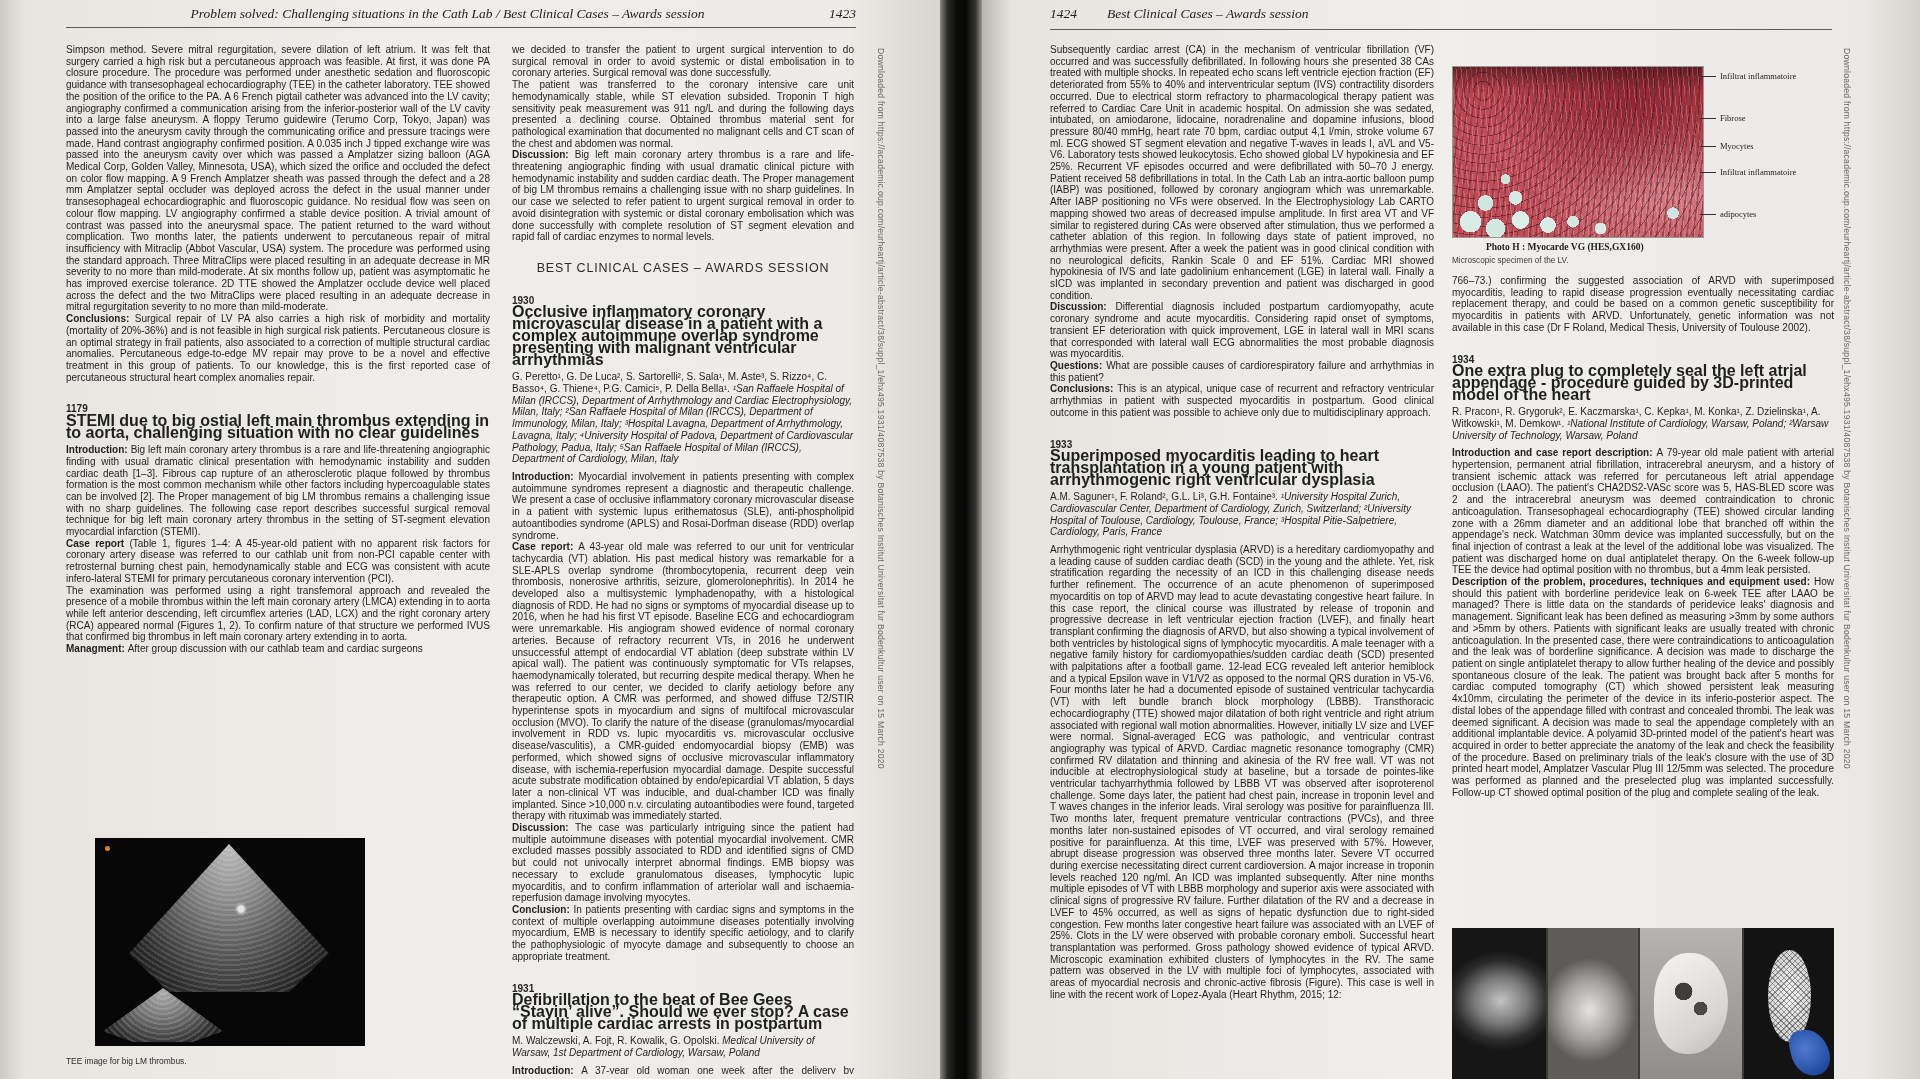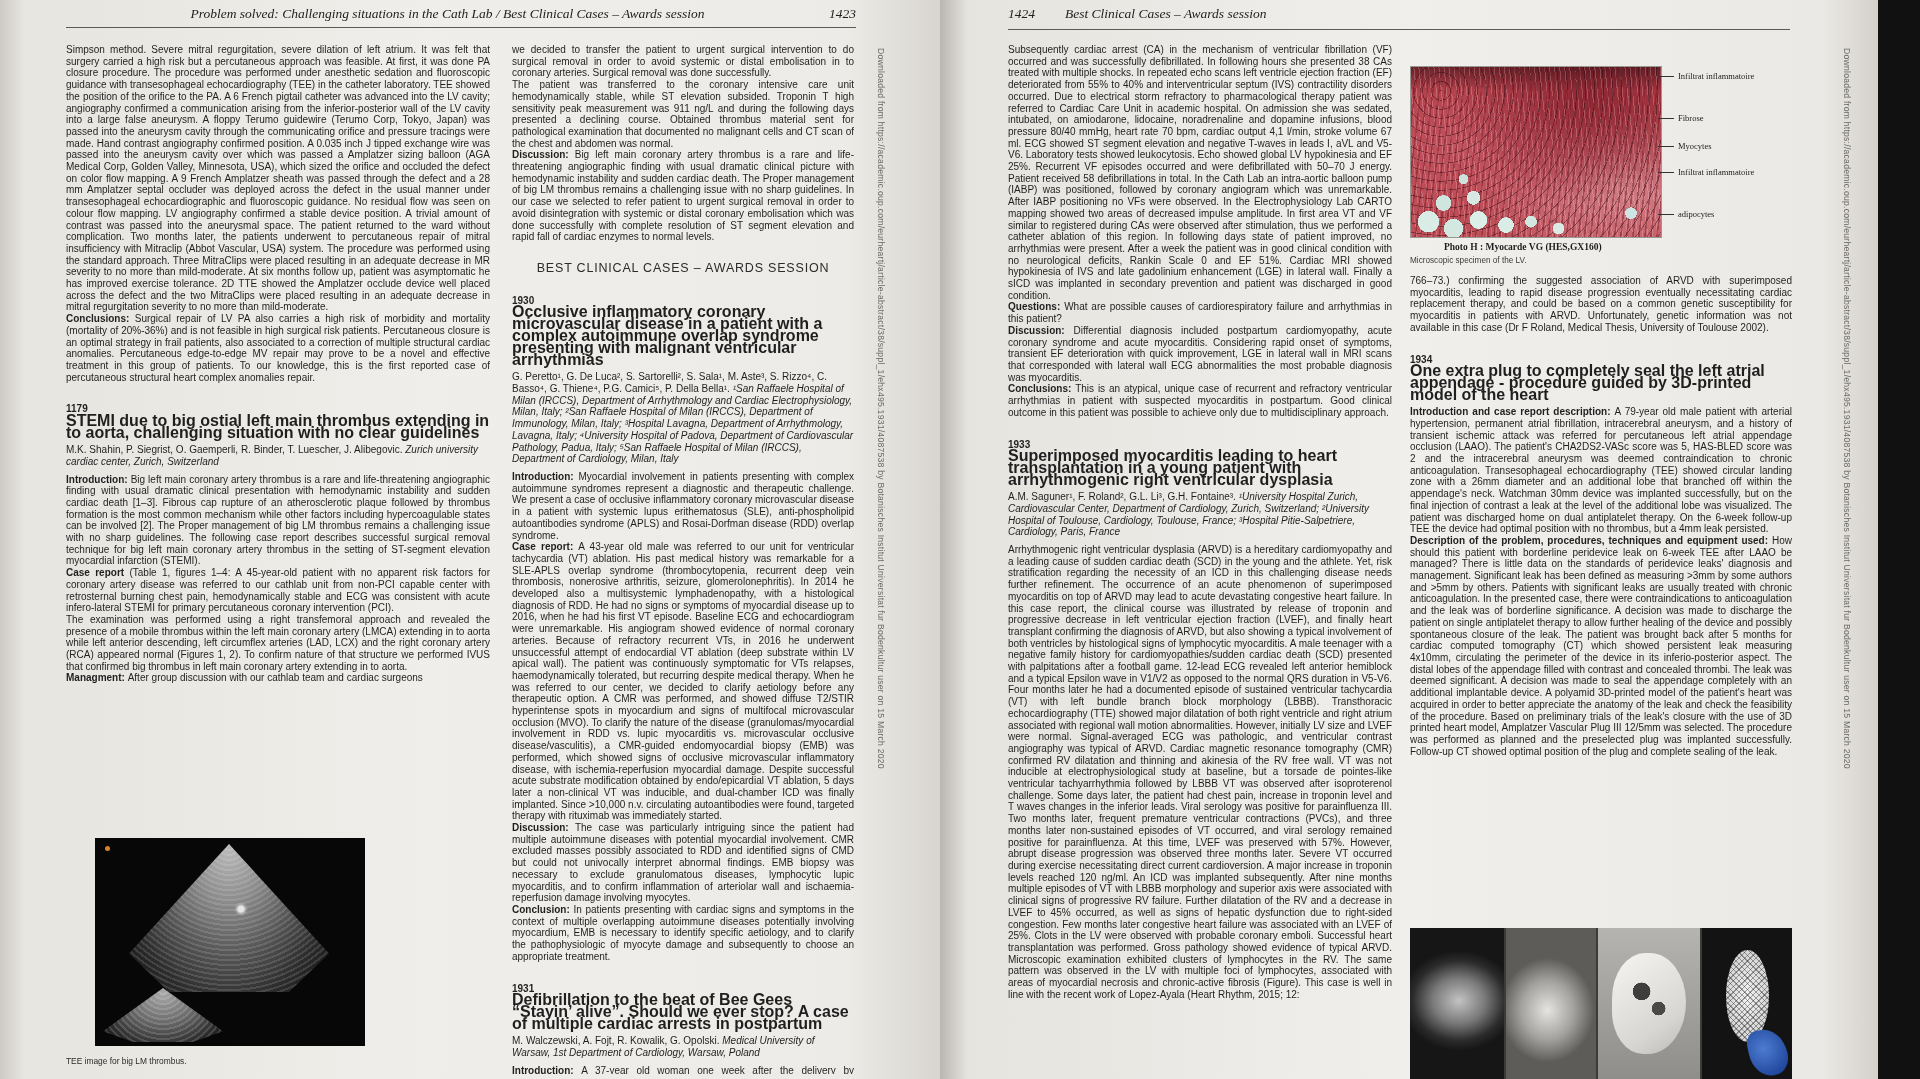--- a/index.html
+++ b/index.html
@@ -1,21 +1,21 @@
 <!DOCTYPE html>
 <html><head>
 <meta charset="utf-8">
 <style>
   html,body{margin:0;padding:0;background:#111;}
   .canvas{position:relative;width:1920px;height:1079px;overflow:hidden;background:#111;
           font-family:"Liberation Sans",sans-serif;color:#1f1f1f;}
   .page{position:absolute;top:0;height:1079px;}
   .page.left{left:0;width:940px;
     background:linear-gradient(90deg,#cdcac3 0,#e7e5e0 2.5%,#efeeea 45%,#ecebe7 90%,#d8d5cf 100%);}
-  .page.right{left:940px;width:938px;
+  .page.right{left:982px;width:938px;
     background:linear-gradient(90deg,#b9b6af 0,#e6e4df 3%,#f0efec 50%,#ebe9e5 94%,#d4d1cb 100%);}
   .gutter{position:absolute;top:0;left:940px;width:42px;height:1079px;
     background:linear-gradient(90deg,#8a8880 0%,#2a2926 18%,#0a0a09 40%,#060606 60%,#33312e 84%,#96948c 100%);}
   .vside{position:absolute;top:48px;writing-mode:vertical-rl;font-size:8.6px;color:#6a6a68;
     letter-spacing:.25px;white-space:nowrap;}
   .vside.l{left:876px;} .vside.r{left:1842px;}
   .pghead{position:absolute;display:flex;align-items:baseline;
     font-family:"Liberation Serif",serif;font-style:italic;font-size:13.5px;color:#222;}
   .pghead .t{flex:1;text-align:center;}
   .pghead .n{font-weight:normal;}
@@ -108,21 +108,20 @@
     <div class="rule" style="left:66px;top:27px;width:790px;"></div>
 
     <div class="col" style="left:66px;top:44px;width:424px;height:788px;">
       <div>
           <p class="para">Simpson method. Severe mitral regurgitation, severe dilation of left atrium. It was felt that surgery carried a high risk but a percutaneous approach was feasible. At first, it was done PA closure procedure. The procedure was performed under anesthetic sedation and fluoroscopic guidance with transesophageal echocardiography (TEE) in the catheter laboratory. TEE showed the position of the orifice to the PA. A 6 French pigtail catheter was advanced into the LV cavity; angiography confirmed a communication arising from the inferior-posterior wall of the LV cavity into a large false aneurysm. A floppy Terumo guidewire (Terumo Corp, Tokyo, Japan) was passed into the aneurysm cavity through the communicating orifice and pressure tracings were made. Hand contrast angiography confirmed position. A 0.035 inch J tipped exchange wire was passed into the aneurysm cavity over which was passed a Amplatzer sizing balloon (AGA Medical Corp, Golden Valley, Minnesota, USA), which sized the orifice and occluded the defect on color flow mapping. A 9 French Amplatzer sheath was passed through the defect and a 28 mm Amplatzer septal occluder was deployed across the defect in the usual manner under transesophageal echocardiographic and fluoroscopic guidance. No residual flow was seen on colour flow mapping. LV angiography confirmed a stable device position. A trivial amount of contrast was passed into the aneurysmal space. The patient returned to the ward without complication. Two months later, the patients underwent to percutaneous repair of mitral insufficiency with Mitraclip (Abbot Vascular, USA) system. The procedure was performed using the standard approach. Three MitraClips were placed resulting in an adequate decrease in MR severity to no more than mild-moderate. At six months follow up, patient was asymptomatic he has improved exercise tolerance. 2D TTE showed the Amplatzer occlude device well placed across the defect and the two MitraClips were placed resulting in an adequate decrease in mitral regurgitation severity to no more than mild-moderate.</p>
           <p class="para"><b>Conclusions: </b>Surgical repair of LV PA also carries a high risk of morbidity and mortality (mortality of 20%-36%) and is not feasible in high surgical risk patients. Percutaneous closure is an optimal strategy in frail patients, also associated to a correction of multiple structural cardiac anomalies. Percutaneous edge-to-edge MV repair may prove to be a novel and effective treatment in this group of patients. To our knowledge, this is the first reported case of percutaneous structural heart complex anomalies repair.</p>
         </div>
       <div class="abstract">
         <div class="abs-num">1179</div>
         <div class="abs-title">STEMI due to big ostial left main thrombus extending in to aorta, challenging situation with no clear guidelines</div>
-        <p class="authors"><span>M.K. Shahin, P. Siegrist, O. Gaemperli, R. Binder, T. Luescher, J. Alibegovic.</span> <span class="affil">Zurich university cardiac center, Zurich, Switzerland</span></p>
         <div>
             <p class="para"><b>Introduction: </b>Big left main coronary artery thrombus is a rare and life-threatening angiographic finding with usual dramatic clinical presentation with hemodynamic instability and sudden cardiac death [1–3]. Fibrous cap rupture of an atherosclerotic plaque followed by thrombus formation is the most common mechanism while other factors including hypercoagulable states can be involved [2]. The Proper management of big LM thrombus remains a challenging issue with no sharp guidelines. The following case report describes successful surgical removal technique for big left main coronary artery thrombus in the setting of ST-segment elevation myocardial infarction (STEMI).</p>
             <p class="para"><b>Case report </b>(Table 1, figures 1–4: A 45-year-old patient with no apparent risk factors for coronary artery disease was referred to our cathlab unit from non-PCI capable center with retrosternal burning chest pain, hemodynamically stable and ECG was consistent with acute infero-lateral STEMI for primary percutaneous coronary intervention (PCI).</p>
             <p class="para">The examination was performed using a right transfemoral approach and revealed the presence of a mobile thrombus within the left main coronary artery (LMCA) extending in to aorta while left anterior descending, left circumflex arteries (LAD, LCX) and the right coronary artery (RCA) appeared normal (Figures 1, 2). To confirm nature of that structure we performed IVUS that confirmed big thrombus in left main coronary artery extending in to aorta.</p>
             <p class="para"><b>Managment: </b>After group discussion with our cathlab team and cardiac surgeons</p>
           </div>
       </div>
     </div>
 
     <div class="tee">
@@ -166,22 +165,22 @@
   <div class="page right">
     <div class="pghead" style="left:68px;top:6px;width:782px;justify-content:flex-start;">
       <span class="n" style="margin-right:30px;">1424</span>
       <span>Best Clinical Cases – Awards session</span>
     </div>
     <div class="rule" style="left:68px;top:29px;width:782px;"></div>
 
     <div class="col" style="left:68px;top:44px;width:384px;height:1030px;">
       <div>
           <p class="para">Subsequently cardiac arrest (CA) in the mechanism of ventricular fibrillation (VF) occurred and was successfully defibrillated. In following hours she presented 38 CAs treated with multiple shocks. In repeated echo scans left ventricle ejection fraction (EF) deteriorated from 55% to 40% and interventricular septum (IVS) contractility disorders occurred. Due to electrical storm refractory to pharmacological therapy patient was referred to Cardiac Care Unit in academic hospital. On admission she was sedated, intubated, on amiodarone, lidocaine, noradrenaline and dopamine infusions, blood pressure 80/40 mmHg, heart rate 70 bpm, cardiac output 4,1 l/min, stroke volume 67 ml. ECG showed ST segment elevation and negative T-waves in leads I, aVL and V5-V6. Laboratory tests showed leukocytosis. Echo showed global LV hypokinesia and EF 25%. Recurrent VF episodes occurred and were defibrillated with 50–70 J energy. Patient received 58 defibrillations in total. In the Cath Lab an intra-aortic balloon pump (IABP) was positioned, followed by coronary angiogram which was unremarkable. After IABP positioning no VFs were observed. In the Electrophysiology Lab CARTO mapping showed two areas of decreased impulse amplitude. In first area VT and VF similar to registered during CAs were observed after stimulation, thus we performed a catheter ablation of this region. In following days state of patient improved, no arrhythmias were present. After a week the patient was in good clinical condition with no neurological deficits, Rankin Scale 0 and EF 51%. Cardiac MRI showed hypokinesia of IVS and late gadolinium enhancement (LGE) in lateral wall. Finally a sICD was implanted in secondary prevention and patient was discharged in good condition.</p>
+          <p class="para"><b>Discussion: </b>Differential diagnosis included postpartum cardiomyopathy, acute coronary syndrome and acute myocarditis. Considering rapid onset of symptoms, transient EF deterioration with quick improvement, LGE in lateral wall in MRI scans that corresponded with lateral wall ECG abnormalities the most probable diagnosis was myocarditis.</p>
           <p class="para"><b>Questions: </b>What are possible causes of cardiorespiratory failure and arrhythmias in this patient?</p>
-          <p class="para"><b>Discussion: </b>Differential diagnosis included postpartum cardiomyopathy, acute coronary syndrome and acute myocarditis. Considering rapid onset of symptoms, transient EF deterioration with quick improvement, LGE in lateral wall in MRI scans that corresponded with lateral wall ECG abnormalities the most probable diagnosis was myocarditis.</p>
           <p class="para"><b>Conclusions: </b>This is an atypical, unique case of recurrent and refractory ventricular arrhythmias in patient with suspected myocarditis in postpartum. Good clinical outcome in this patient was possible to achieve only due to multidisciplinary approach.</p>
         </div>
       <div class="abstract">
         <div class="abs-num">1933</div>
         <div class="abs-title">Superimposed myocarditis leading to heart transplantation in a young patient with arrhythmogenic right ventricular dysplasia</div>
         <p class="authors"><span>A.M. Saguner¹, F. Roland², G.L. Li³, G.H. Fontaine³.</span> <span class="affil">¹University Hospital Zurich, Cardiovascular Center, Department of Cardiology, Zurich, Switzerland; ²University Hospital of Toulouse, Cardiology, Toulouse, France; ³Hospital Pitie-Salpetriere, Cardiology, Paris, France</span></p>
         <div>
             <p class="para">Arrhythmogenic right ventricular dysplasia (ARVD) is a hereditary cardiomyopathy and a leading cause of sudden cardiac death (SCD) in the young and the athlete. Yet, risk stratification regarding the necessity of an ICD in this challenging disease needs further refinement. The occurrence of an acute phenomenon of superimposed myocarditis on top of ARVD may lead to acute devastating congestive heart failure. In this case report, the clinical course was illustrated by release of troponin and progressive decrease in left ventricular ejection fraction (LVEF), and finally heart transplant confirming the diagnosis of ARVD, but also showing a typical involvement of both ventricles by histological signs of lymphocytic myocarditis. A male teenager with a negative family history for cardiomyopathies/sudden cardiac death (SCD) presented with palpitations after a football game. 12-lead ECG revealed left anterior hemiblock and a typical Epsilon wave in V1/V2 as opposed to the normal QRS duration in V5-V6. Four months later he had a documented episode of sustained ventricular tachycardia (VT) with left bundle branch block morphology (LBBB). Transthoracic echocardiography (TTE) showed major dilatation of both right ventricle and right atrium associated with regional wall motion abnormalities. However, initially LV size and LVEF were normal. Signal-averaged ECG was pathologic, and ventricular contrast angiography was typical of ARVD. Cardiac magnetic resonance tomography (CMR) confirmed RV dilatation and thinning and akinesia of the RV free wall. VT was not inducible at electrophysiological study at baseline, but a torsade de pointes-like ventricular tachyarrhythmia followed by LBBB VT was observed after isoproterenol challenge. Some days later, the patient had chest pain, increase in troponin level and T waves changes in the inferior leads. Viral serology was positive for parainfluenza III. Two months later, frequent premature ventricular contractions (PVCs), and three months later non-sustained episodes of VT occurred, and viral serology remained positive for parainfluenza. At this time, LVEF was preserved with 57%. However, abrupt disease progression was observed three months later. Severe VT occurred during exercise necessitating direct current cardioversion. A major increase in troponin levels reached 120 ng/ml. An ICD was implanted subsequently. After nine months multiple episodes of VT with LBBB morphology and superior axis were associated with clinical signs of progressive RV failure. Further dilatation of the RV and a decrease in LVEF to 45% occurred, as well as signs of hepatic dysfunction due to right-sided congestion. Few months later congestive heart failure was associated with an LVEF of 25%. Clots in the LV were observed with probable coronary emboli. Successful heart transplantation was performed. Gross pathology showed evidence of typical ARVD. Microscopic examination exhibited clusters of lymphocytes in the RV. The same pattern was observed in the LV with multiple foci of lymphocytes, associated with areas of myocardial necrosis and chronic-active fibrosis (Figure). This case is well in line with the recent work of Lopez-Ayala (Heart Rhythm, 2015; 12:</p>
           </div>
       </div>
@@ -201,20 +200,21 @@
       <div class="histo-cap">Photo H : Myocarde VG (HES,GX160)</div>
       <div class="histo-sub">Microscopic specimen of the LV.</div>
 
       <div class="text" style="margin-top:10px;">
         <div>
             <p class="para">766–73.) confirming the suggested association of ARVD with superimposed myocarditis, leading to rapid disease progression eventually necessitating cardiac replacement therapy, and could be based on a common genetic susceptibility for myocarditis in patients with ARVD. Unfortunately, genetic information was not available in this case (Dr F Roland, Medical Thesis, University of Toulouse 2002).</p>
           </div>
         <div class="abstract">
           <div class="abs-num">1934</div>
           <div class="abs-title">One extra plug to completely seal the left atrial appendage - procedure guided by 3D-printed model of the heart</div>
+          <p class="authors"><span>R. Pracon¹, R. Grygoruk², E. Kaczmarska¹, C. Kepka¹, M. Konka¹, Z. Dzielinska¹, A. Witkowski¹, M. Demkow¹.</span> <span class="affil">¹National Institute of Cardiology, Warsaw, Poland; ²Warsaw University of Technology, Warsaw, Poland</span></p>
           <div>
               <p class="para"><b>Introduction and case report description: </b>A 79-year old male patient with arterial hypertension, permanent atrial fibrillation, intracerebral aneurysm, and a history of transient ischemic attack was referred for percutaneous left atrial appendage occlusion (LAAO). The patient's CHA2DS2-VASc score was 5, HAS-BLED score was 2 and the intracerebral aneurysm was deemed contraindication to chronic anticoagulation. Transesophageal echocardiography (TEE) showed circular landing zone with a 26mm diameter and an additional lobe that branched off within the appendage's neck. Watchman 30mm device was implanted successfully, but on the final injection of contrast a leak at the level of the additional lobe was visualized. The patient was discharged home on dual antiplatelet therapy. On the 6-week follow-up TEE the device had optimal position with no thrombus, but a 4mm leak persisted.</p>
               <p class="para"><b>Description of the problem, procedures, techniques and equipment used: </b>How should this patient with borderline peridevice leak on 6-week TEE after LAAO be managed? There is little data on the standards of peridevice leaks' diagnosis and management. Significant leak has been defined as measuring &gt;3mm by some authors and &gt;5mm by others. Patients with significant leaks are usually treated with chronic anticoagulation. In the presented case, there were contraindications to anticoagulation and the leak was of borderline significance. A decision was made to discharge the patient on single antiplatelet therapy to allow further healing of the device and possibly spontaneous closure of the leak. The patient was brought back after 5 months for cardiac computed tomography (CT) which showed persistent leak measuring 4x10mm, circulating the perimeter of the device in its inferio-posterior aspect. The distal lobes of the appendage filled with contrast and concealed thrombi. The leak was deemed significant. A decision was made to seal the appendage completely with an additional implantable device. A polyamid 3D-printed model of the patient's heart was acquired in order to better appreciate the anatomy of the leak and check the feasibility of the procedure. Based on preliminary trials of the leak's closure with the use of 3D printed heart model, Amplatzer Vascular Plug III 12/5mm was selected. The procedure was performed as planned and the preselected plug was implanted successfully. Follow-up CT showed optimal position of the plug and complete sealing of the leak.</p>
             </div>
         </div>
       </div>
 
       <div class="leak">
         <div class="p1"></div>
         <div class="p2"></div>

